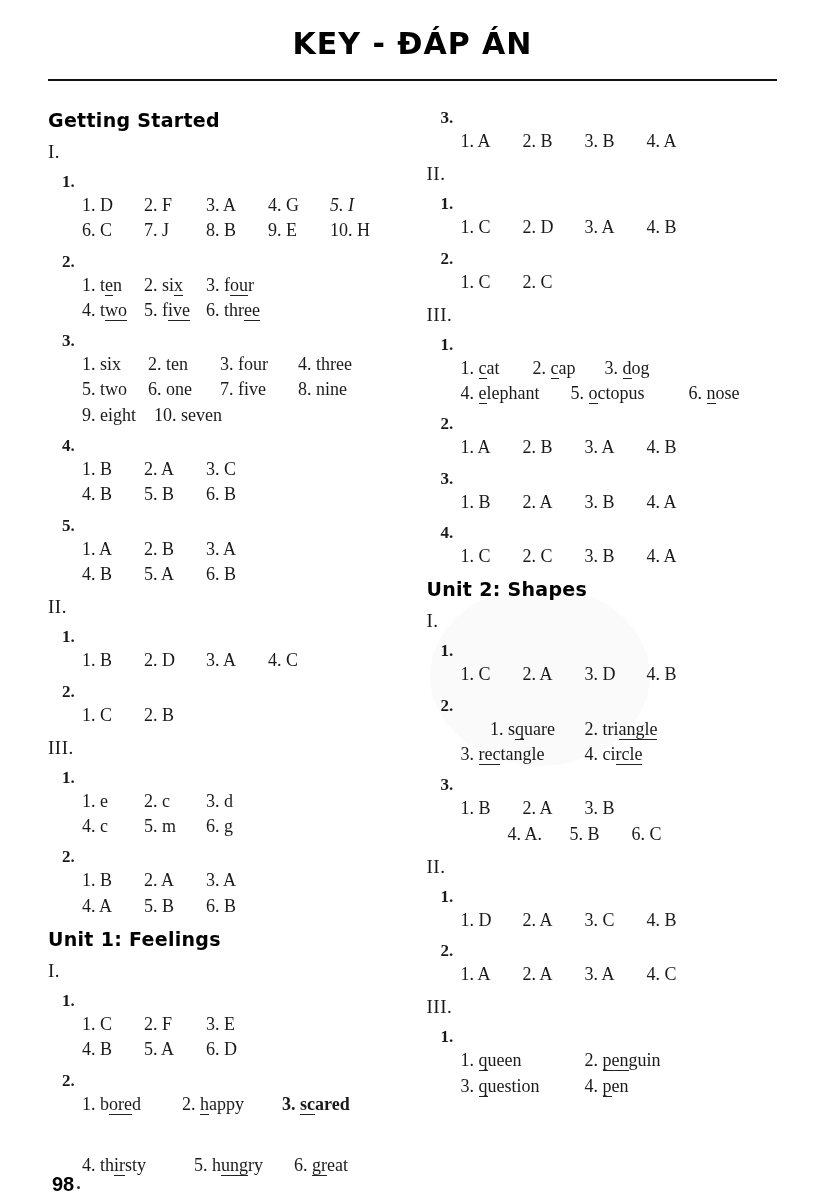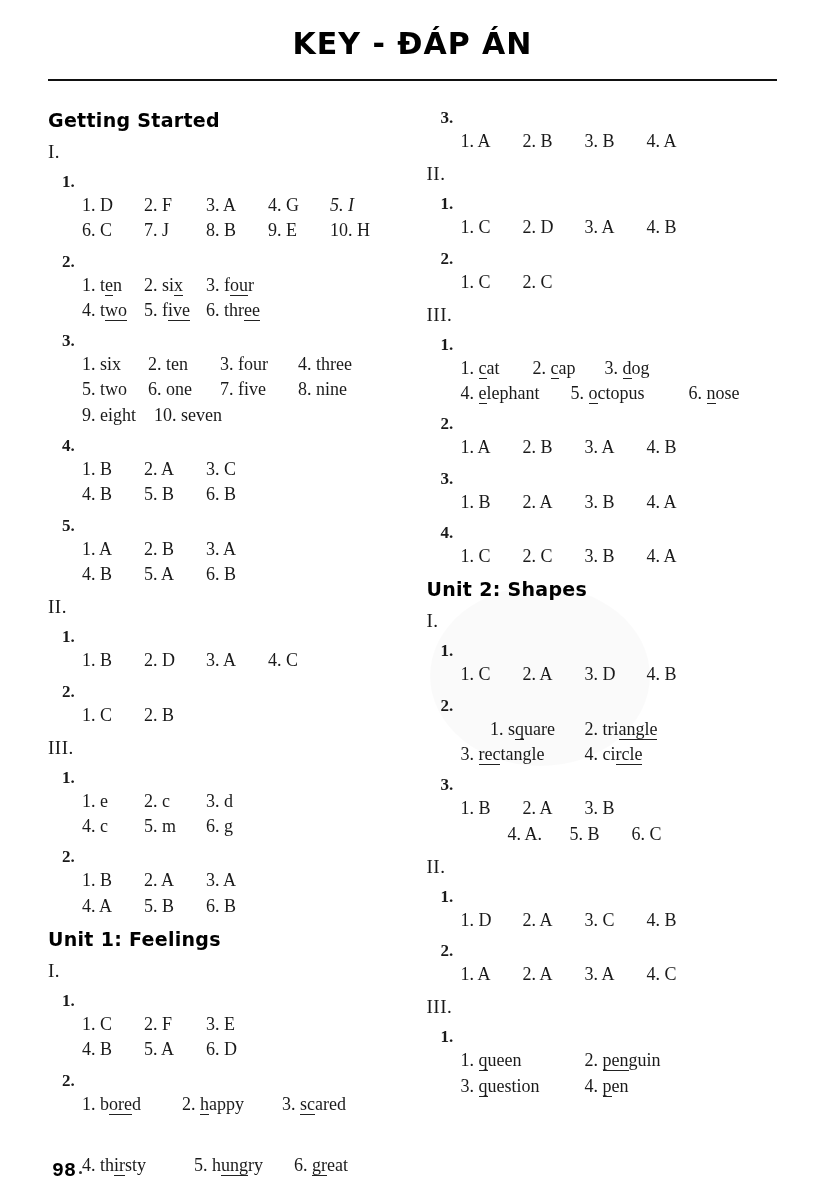--- a/index.html
+++ b/index.html
@@ -79,22 +79,22 @@
   .ans {
     display: inline-block;
   }
   .u {
     border-bottom: 1px solid #222;
     padding-bottom: 0px;
   }
   .folio {
     position: absolute;
     left: 52px;
-    bottom: 44px;
-    font-family: Liberation Mono, monospace;
+    bottom: 30px;
+    font-family: Liberation Sans, sans-serif;
     font-weight: bold;
     font-size: 20px;
     color: #000;
   }
   .folio-dot {
     display: inline-block;
     width: 3px;
     height: 3px;
     background: #333;
     border-radius: 50%;
@@ -149,21 +149,21 @@
         <div class="ans-line"><span class="ans" style="min-width: 62px;">4. c</span><span class="ans" style="min-width: 62px;">5. m</span><span class="ans" style="min-width: 62px;">6. g</span></div>
         <div class="num-head">2.</div>
         <div class="ans-line"><span class="ans" style="min-width: 62px;">1. B</span><span class="ans" style="min-width: 62px;">2. A</span><span class="ans" style="min-width: 62px;">3. A</span></div>
         <div class="ans-line"><span class="ans" style="min-width: 62px;">4. A</span><span class="ans" style="min-width: 62px;">5. B</span><span class="ans" style="min-width: 62px;">6. B</span></div>
         <div class="section-head">Unit 1: Feelings</div>
         <div class="roman">I.</div>
         <div class="num-head">1.</div>
         <div class="ans-line"><span class="ans" style="min-width: 62px;">1. C</span><span class="ans" style="min-width: 62px;">2. F</span><span class="ans" style="min-width: 62px;">3. E</span></div>
         <div class="ans-line"><span class="ans" style="min-width: 62px;">4. B</span><span class="ans" style="min-width: 62px;">5. A</span><span class="ans" style="min-width: 62px;">6. D</span></div>
         <div class="num-head">2.</div>
-        <div class="ans-line"><span class="ans" style="min-width: 100px;"><span>1. b</span><span class="u">ore</span><span>d</span></span><span class="ans" style="min-width: 100px;"><span>2. </span><span class="u">h</span><span>appy</span></span><span class="ans" style="min-width: 100px;"><span>3. </span><span class="u">sc</span><span>ared</span></span></div>
+        <div class="ans-line"><span class="ans" style="min-width: 100px;"><span>1. b</span><span class="u">ore</span><span>d</span></span><span class="ans" style="min-width: 100px;"><span>2. </span><span class="u">h</span><span>appy</span></span><span class="ans" style="min-width: 100px; font-weight: bold;"><span>3. </span><span class="u">sc</span><span>ared</span></span></div>
         <div class="ans-line"><span class="ans" style="min-width: 100px;"><span>4. th</span><span class="u">ir</span><span>sty</span></span><span class="ans" style="min-width: 100px; margin-left: 12px;"><span>5. h</span><span class="u">ung</span><span>ry</span></span><span class="ans" style="min-width: 100px; margin-top: 36px;"><span>6. </span><span class="u">gr</span><span>eat</span></span></div>
       </div>
     <div class="col right" id="col-right">
         <div class="num-head">3.</div>
         <div class="ans-line"><span class="ans" style="min-width: 62px;">1. A</span><span class="ans" style="min-width: 62px;">2. B</span><span class="ans" style="min-width: 62px;">3. B</span><span class="ans" style="min-width: 62px;">4. A</span></div>
         <div class="roman">II.</div>
         <div class="num-head">1.</div>
         <div class="ans-line"><span class="ans" style="min-width: 62px;">1. C</span><span class="ans" style="min-width: 62px;">2. D</span><span class="ans" style="min-width: 62px;">3. A</span><span class="ans" style="min-width: 62px;">4. B</span></div>
         <div class="num-head">2.</div>
         <div class="ans-line"><span class="ans" style="min-width: 62px;">1. C</span><span class="ans" style="min-width: 62px;">2. C</span></div>

